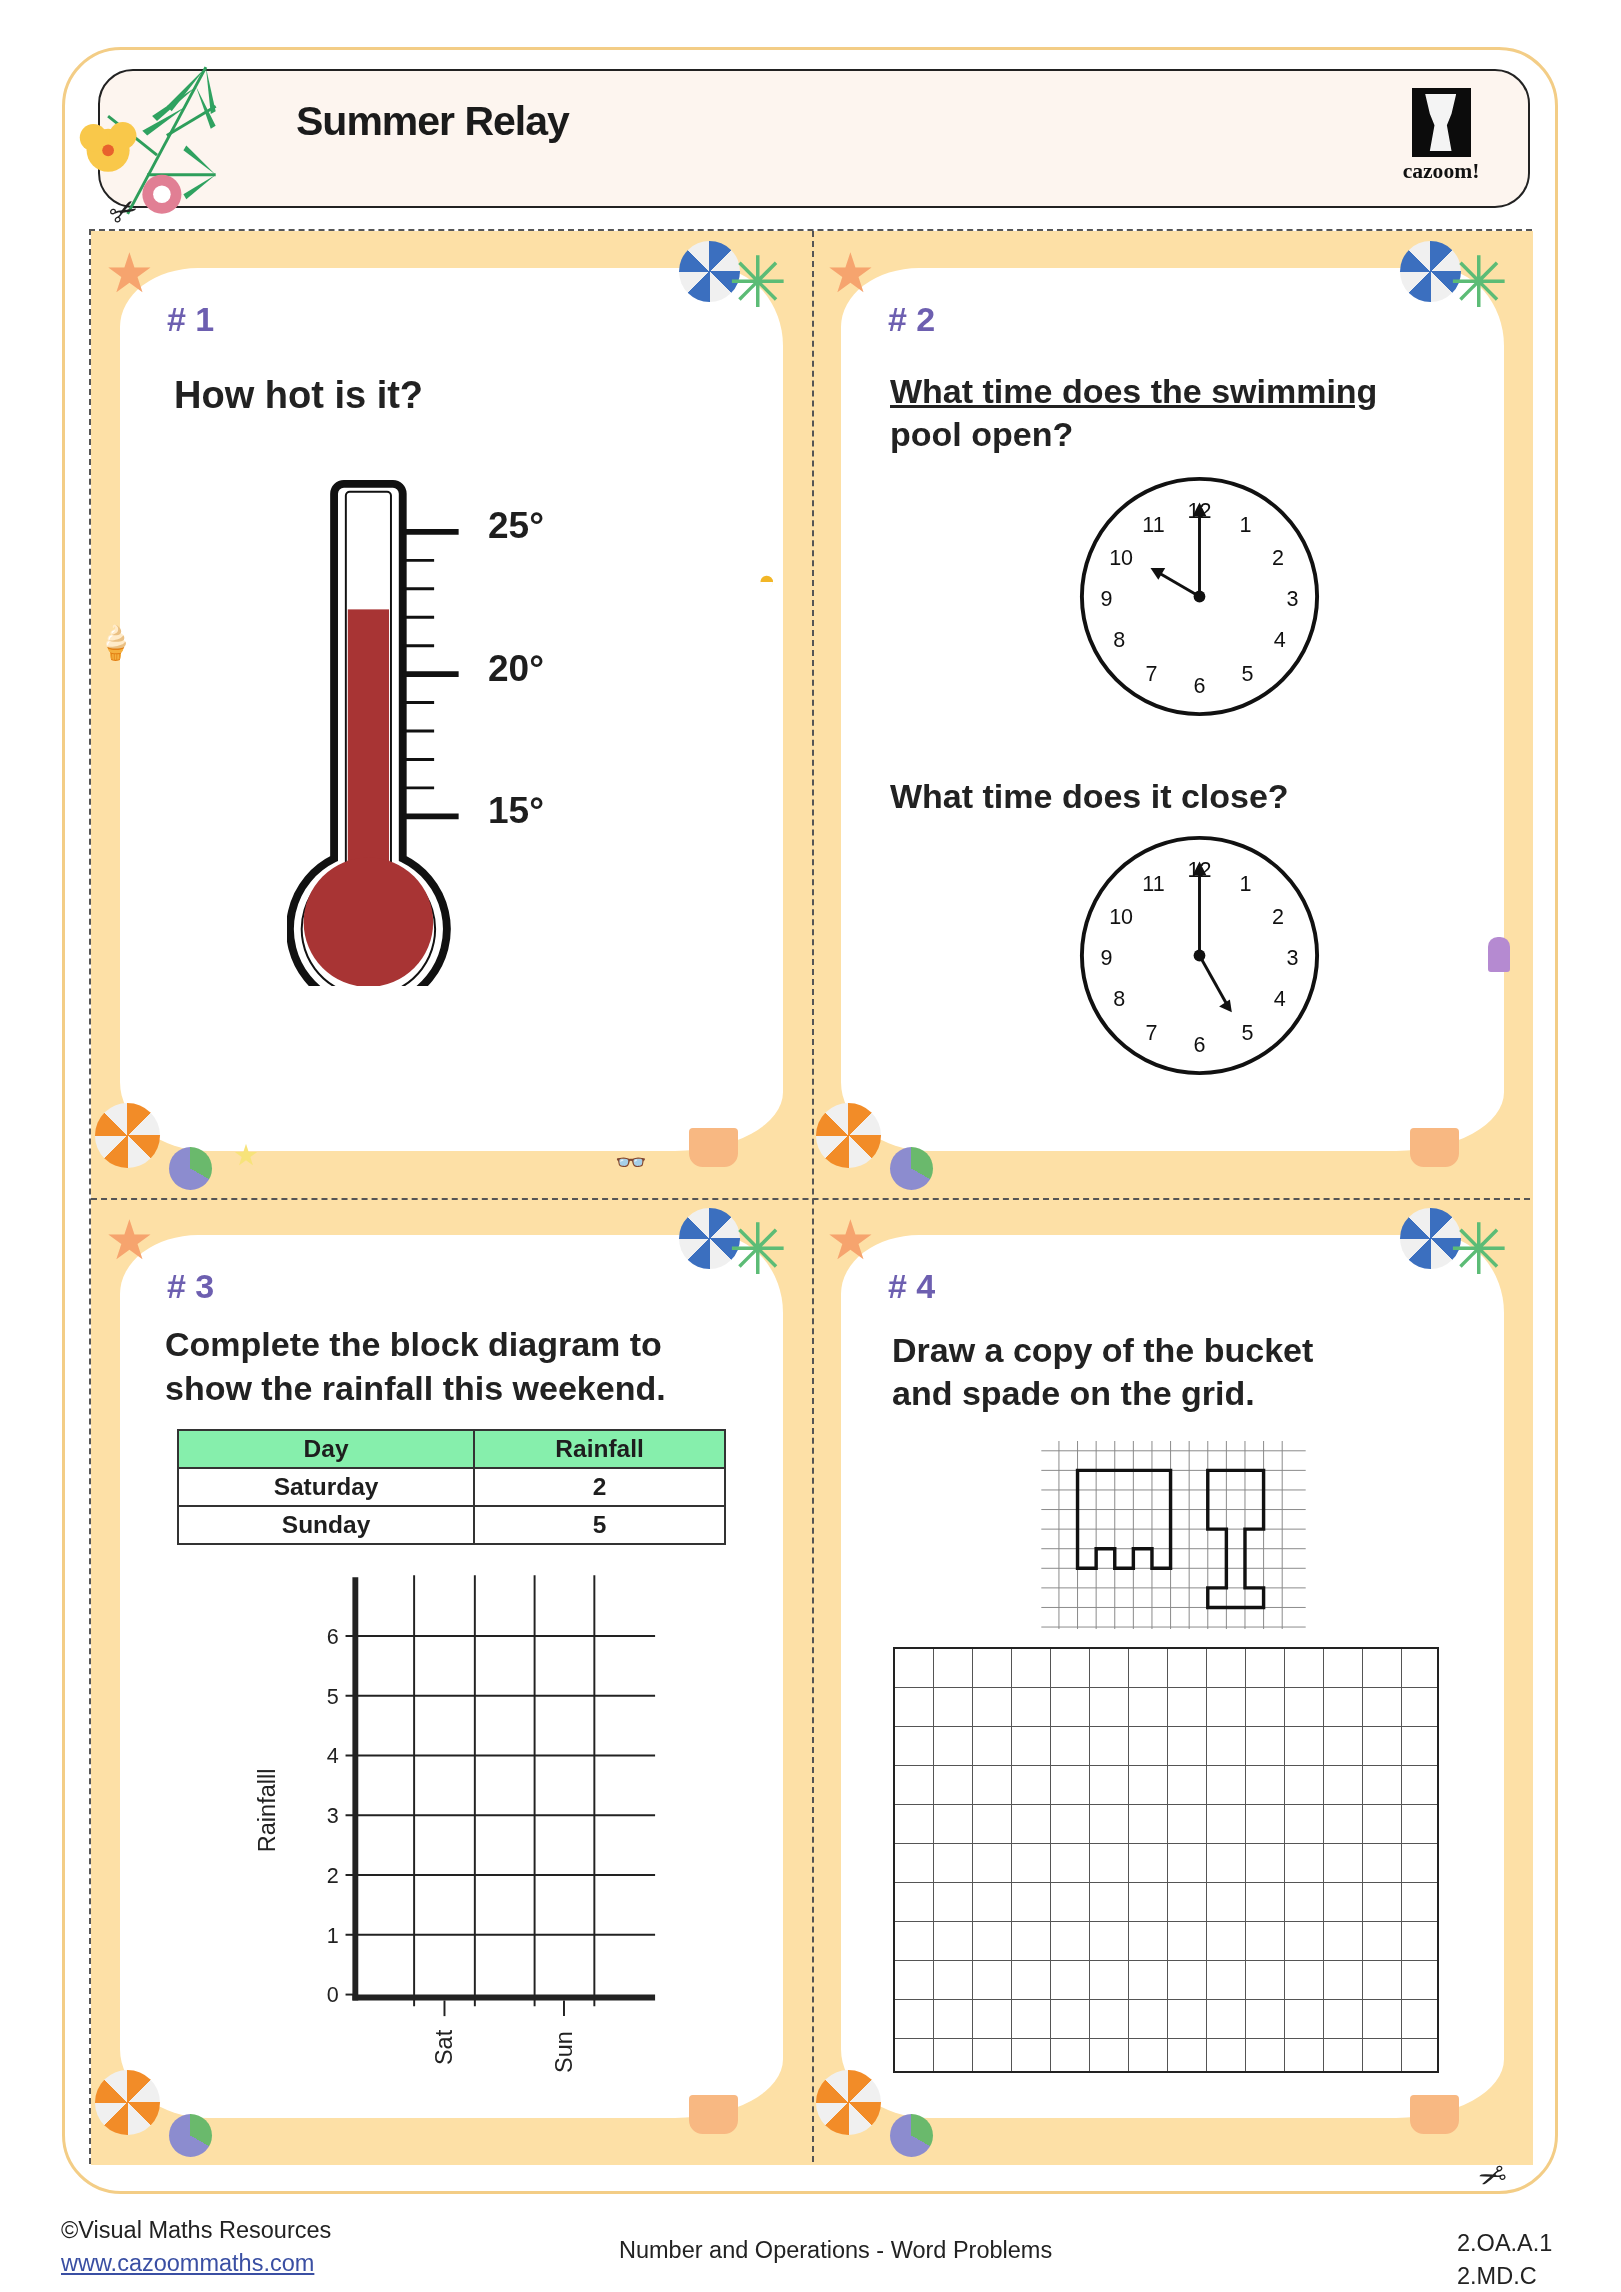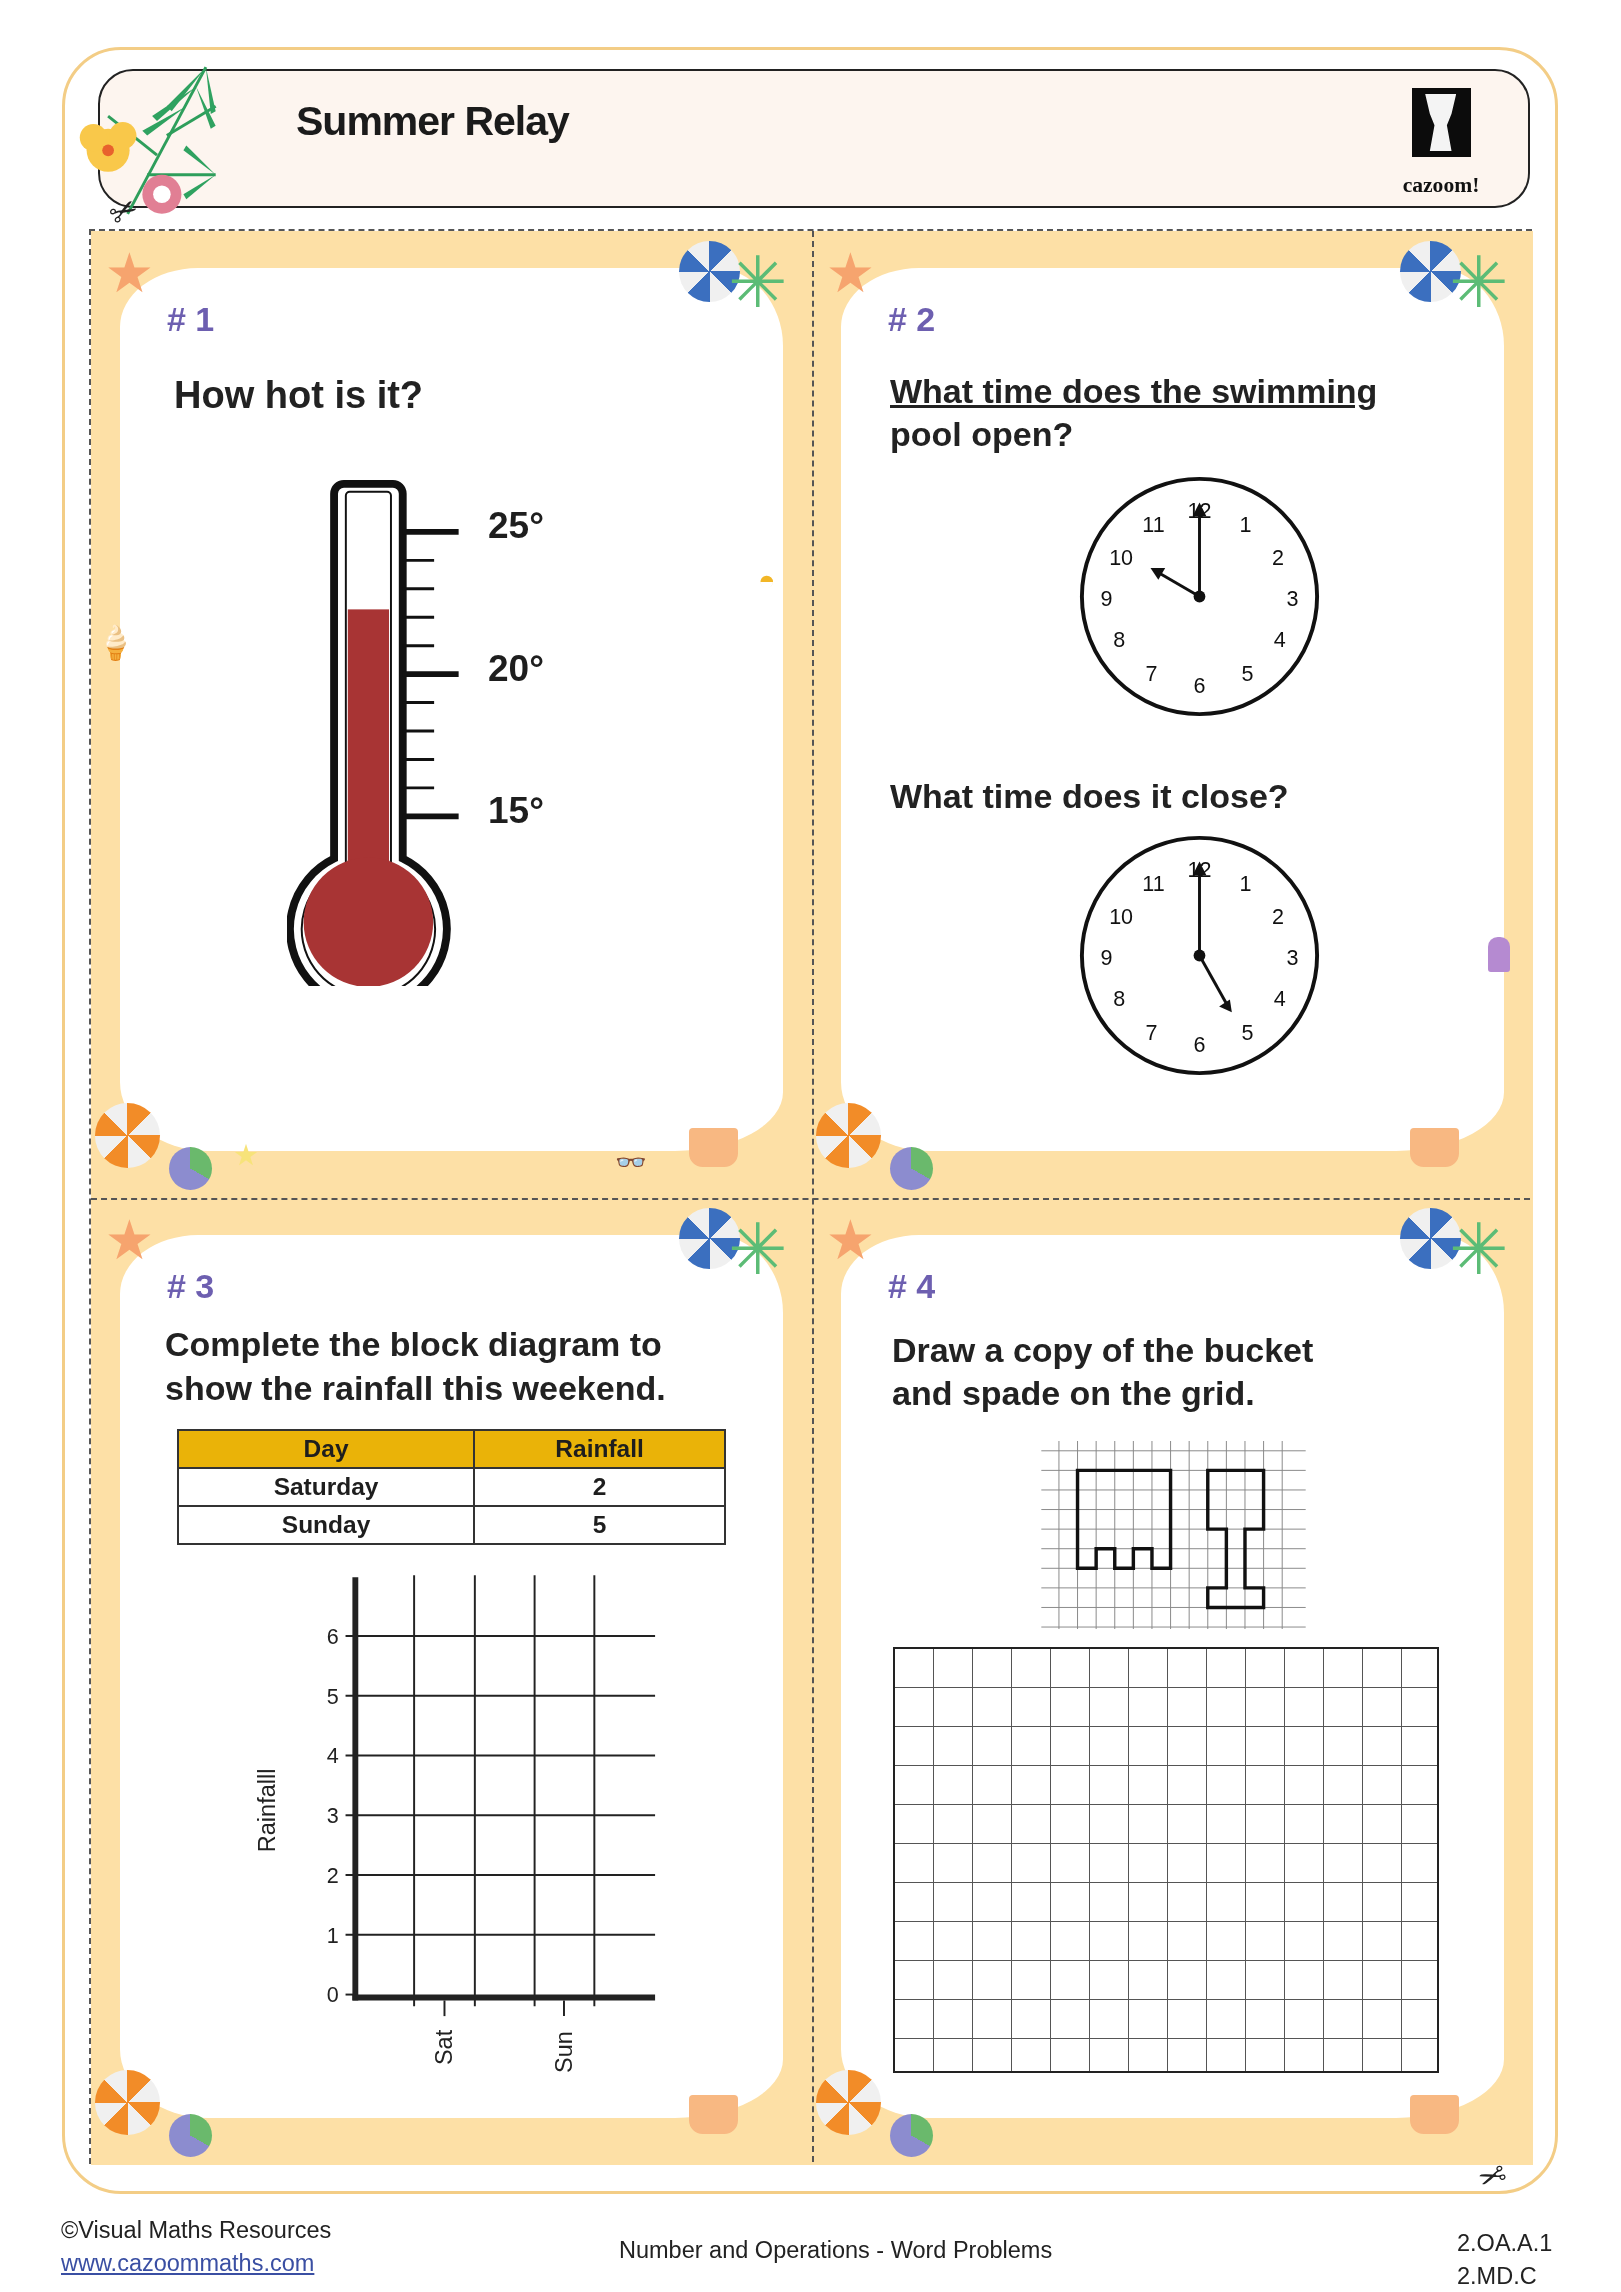--- a/index.html
+++ b/index.html
@@ -3,34 +3,34 @@
 <meta charset="utf-8">
 <style>
   html,body{margin:0;padding:0;background:#fff;}
   body{width:1621px;height:2293px;position:relative;overflow:hidden;font-family:"Liberation Sans",sans-serif;color:#1e1e1e;}
   .frame{position:absolute;left:62px;top:47px;width:1496px;height:2147px;border:3.9px solid #f3cd86;border-radius:59px;box-sizing:border-box;}
   .header{position:absolute;left:98px;top:69px;width:1432px;height:139px;background:#fdf5ef;border:2.9px solid #222;border-radius:35px;box-sizing:border-box;}
   .title{position:absolute;left:296px;top:98px;font-size:41px;font-weight:bold;letter-spacing:-1px;color:#1b1b1b;}
   .logo{position:absolute;left:1392px;top:88px;width:98px;text-align:center;}
   .logo-box{width:59px;height:69px;background:#0c0c0c;margin:0 auto;position:relative;}
   .logo-drum{position:absolute;left:13.7px;top:5.9px;width:31px;height:57px;background:#f4f4f4;clip-path:polygon(0 0,100% 0,85% 35%,70% 55%,85% 100%,15% 100%,30% 55%,15% 35%);}
-  .logo-text{font-family:"Liberation Serif",serif;font-weight:bold;font-size:21.6px;margin-top:16px;color:#111;}
+  .logo-text{font-family:"Liberation Serif",serif;font-weight:bold;font-size:21.6px;margin-top:2px;color:#111;}
   .flora{position:absolute;left:69px;top:57px;width:176px;height:167px;}
   .cards{position:absolute;left:89px;top:229px;width:1443px;height:1935px;border:2px dashed #555;box-sizing:border-box;}
   .card{position:absolute;width:721px;height:967px;box-sizing:border-box;overflow:hidden;}
   .card .sand{position:absolute;inset:0;background:#fde0a6;}
   .card .inner{position:absolute;left:29px;top:37px;right:29px;bottom:47px;background:#fff;border-radius:78px 69px 108px 88px/59px 78px 59px 69px;}
   .div-v{position:absolute;left:721px;top:0;height:100%;border-left:2px dashed #555;}
   .div-h{position:absolute;top:967px;left:0;width:100%;border-top:2px dashed #555;}
   .qnum{position:absolute;font-size:34px;font-weight:bold;color:#6d5fb0;}
   .qtext{position:absolute;font-size:34px;font-weight:bold;color:#222;line-height:43px;}
   .deco{position:absolute;}
   table.rain{position:absolute;border-collapse:collapse;font-size:24.5px;font-weight:bold;color:#1e1e1e;}
   table.rain td,table.rain th{border:2px solid #333;text-align:center;height:36px;padding:0;font-weight:bold;}
-  table.rain th{background:#eab308;}
+  table.rain th{background:#86efac;}
   .footer{position:absolute;top:2217px;font-size:23.5px;color:#222;}
   .footer a{color:#3a4fa3;text-decoration:underline;}
   .scissor{position:absolute;font-size:33px;color:#222;}
 </style>
 </head>
 <body>
 
 <div class="frame"></div>
 
 <div class="header"></div>

